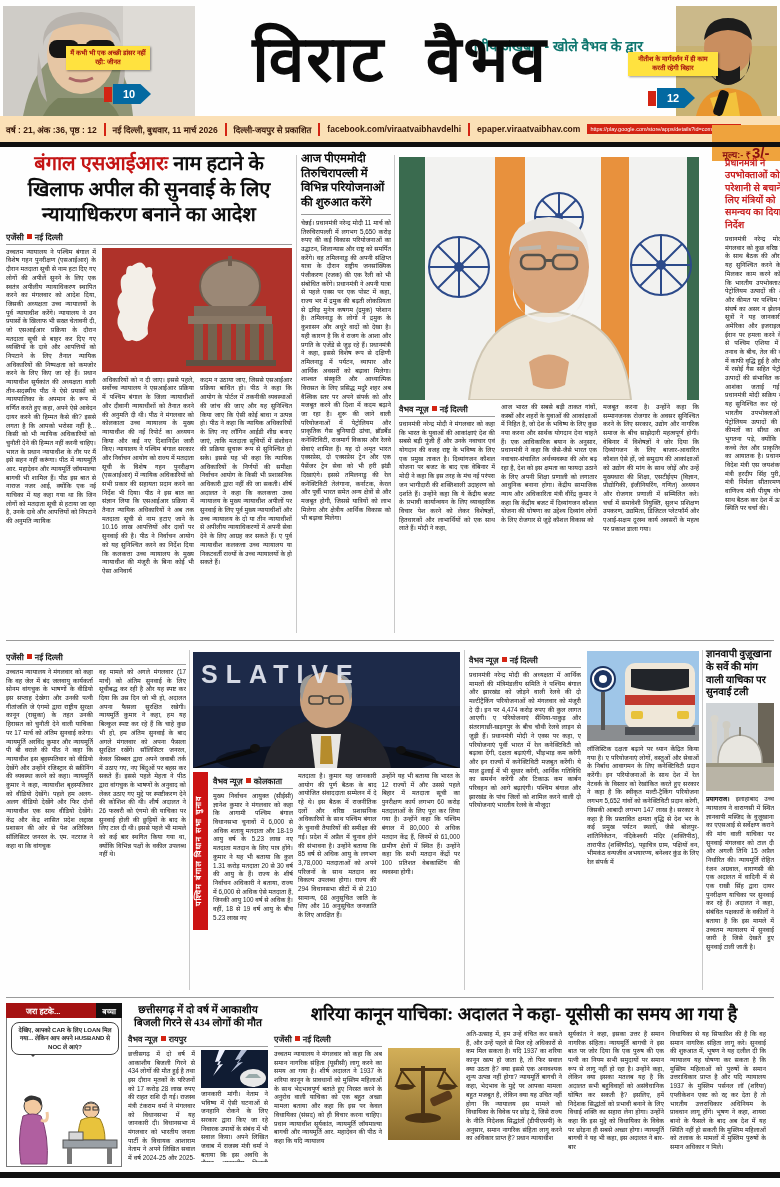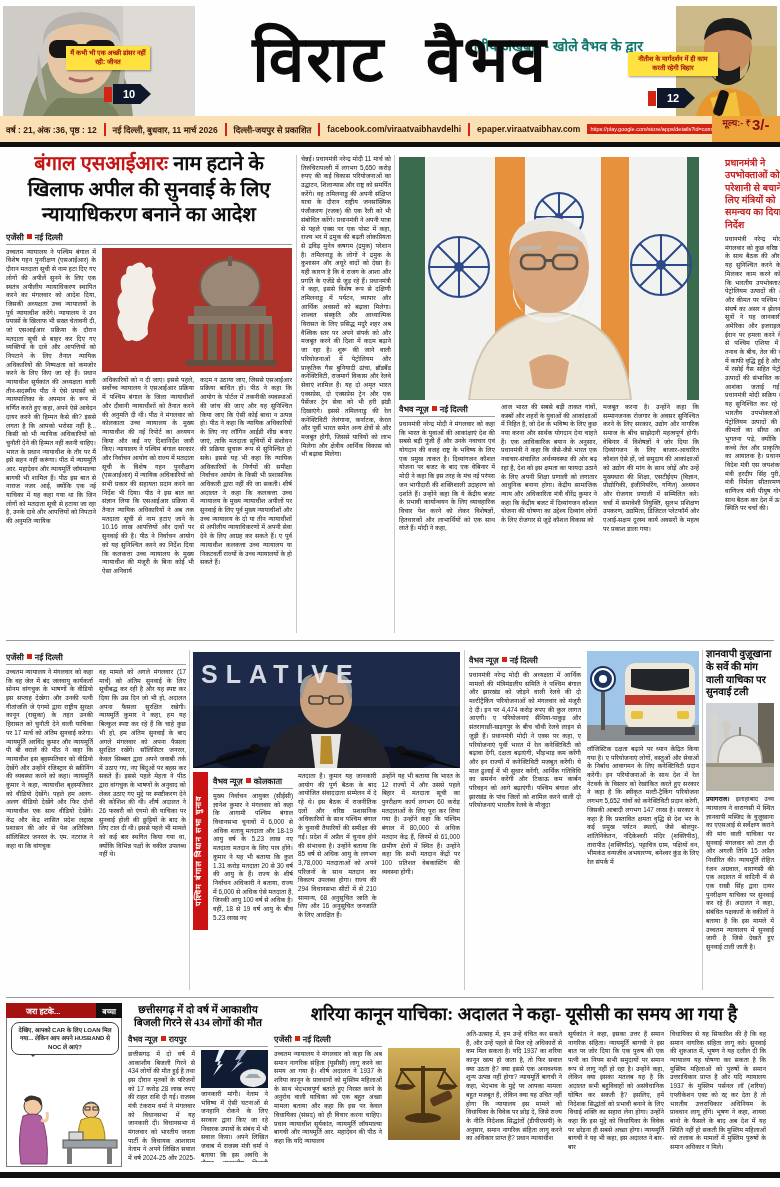--- a/index.html
+++ b/index.html
@@ -9,30 +9,30 @@
   .photo{position:absolute;overflow:hidden;}
   .tagline{position:absolute;left:468px;top:36px;font-size:14px;font-weight:bold;color:#0f766e;}
   .title{position:absolute;left:150px;top:26px;width:500px;text-align:center;
          font-size:64px;font-weight:900;color:#0b0b0b;letter-spacing:2px;
          font-family:Liberation Mono, monospace;line-height:1.2;}
   .sticker{position:absolute;background:#ffe23f;color:#a60d0d;font-weight:bold;
            font-size:6.5px;line-height:1.35;padding:3px 4px;text-align:center;
            box-shadow:1px 1px 2px rgba(0,0,0,.4);z-index:5;}
   .badge{position:absolute;display:flex;align-items:center;z-index:6;}
   .badge .sq{width:8px;height:15px;background:#d42413;margin-right:1px;}
-  .badge .arrow{width:32px;height:20px;background:#0f172a;color:#fff;font-weight:bold;
+  .badge .arrow{width:32px;height:20px;background:#0369a1;color:#fff;font-weight:bold;
                 font-size:11px;display:flex;align-items:center;justify-content:center;
                 clip-path:polygon(0 0,72% 0,100% 50%,72% 100%,0 100%);padding-right:6px;}
   .infobar{position:absolute;left:0;top:116px;width:780px;height:26px;background:#fbe0b6;
            display:flex;align-items:center;font-size:8.5px;font-weight:bold;color:#38180a;
            gap:7px;padding-left:6px;box-sizing:border-box;}
   .infobar .div{width:2px;height:13px;background:#d42413;flex:none;}
   .chip-red{background:#d42413;color:#fff;font-weight:normal;font-size:5.5px;padding:2px 3px;}
-  .price{position:absolute;right:0;top:116px;height:28px;width:68px;background:#efa33d;
-         display:flex;align-items:flex-start;justify-content:center;color:#8a0f0f;font-weight:900;
+  .price{position:absolute;right:0;top:125px;height:36px;width:68px;background:#efa33d;
+         display:flex;align-items:flex-end;justify-content:center;color:#8a0f0f;font-weight:900;
          font-size:9px;}
   .price b{font-size:15px;margin-left:1px;}
   .blackbar{position:absolute;left:0;width:780px;background:#101010;}
   .hrule{position:absolute;left:6px;width:768px;height:1px;background:#9a9a9a;}
   .vrule{position:absolute;width:1px;background:#c9c9c9;}
   
   .art{position:absolute;box-sizing:border-box;}
   .hl{font-weight:900;color:#0d0d0d;text-align:center;line-height:1.28;font-family:"Liberation Serif",serif;}
   .hl .red{color:#c41414;text-align:right;}
   .byline{font-size:8px;font-weight:bold;color:#222;border-bottom:1px solid #999;
@@ -166,20 +166,21 @@
           <div class="art-col" style="width:92px;height:238px;">अधिकारियों को न दी जाए। इससे पहले, सर्वोच्च न्यायालय ने एसआईआर प्रक्रिया में पश्चिम बंगाल के जिला न्यायाधीशों और दीवानी न्यायाधीशों को तैनात करने की अनुमति दी थी। पीठ ने मंगलवार को कोलकाता उच्च न्यायालय के मुख्य न्यायाधीश की नई रिपोर्ट का अध्ययन किया और कई नए दिशानिर्देश जारी किए। न्यायालय ने पश्चिम बंगाल सरकार और निर्वाचन आयोग को राज्य में मतदाता सूची के विशेष गहन पुनरीक्षण (एसआईआर) में न्यायिक अधिकारियों को सभी प्रकार की सहायता प्रदान करने का निर्देश भी दिया। पीठ ने इस बात का संज्ञान लिया कि एसआईआर प्रक्रिया में तैनात न्यायिक अधिकारियों ने अब तक मतदाता सूची से नाम हटाए जाने के 10.16 लाख आपत्तियों और दावों पर सुनवाई की है। पीठ ने निर्वाचन आयोग को यह सुनिश्चित करने का निर्देश दिया कि कलकत्ता उच्च न्यायालय के मुख्य न्यायाधीश की मंजूरी के बिना कोई भी ऐसा अनिवार्य</div>
           <div class="art-col" style="width:92px;height:238px;">कदम न उठाया जाए, जिससे एसआईआर प्रक्रिया बाधित हो। पीठ ने कहा कि आयोग के पोर्टल में तकनीकी व्यवस्थाओं की जांच की जाए और यह सुनिश्चित किया जाए कि ऐसी कोई बाधा न उत्पन्न हो। पीठ ने कहा कि न्यायिक अधिकारियों के लिए नए लॉगिन आईडी शीघ्र बनाए जाएं, ताकि मतदाता सूचियों में संशोधन की प्रक्रिया सुचारू रूप से सुनिश्चित हो सके। इससे यह भी कहा कि न्यायिक अधिकारियों के निर्णयों की समीक्षा निर्वाचन आयोग के किसी भी प्रशासनिक अधिकारी द्वारा नहीं की जा सकती। शीर्ष अदालत ने कहा कि कलकत्ता उच्च न्यायालय के मुख्य न्यायाधीश अपीलों पर सुनवाई के लिए पूर्व मुख्य न्यायाधीशों और उच्च न्यायालय के दो या तीन न्यायाधीशों से अपीलीय न्यायाधिकरणों में अपनी सेवा देने के लिए आग्रह कर सकते हैं। ए पूर्व न्यायाधीश कलकत्ता उच्च न्यायालय या निकटवर्ती राज्यों के उच्च न्यायालयों के हो सकते हैं।</div>
         </div>
       </div>
     </div>
   </div>
 
   <div class="vrule" style="left:296px;top:155px;height:478px;"></div>
 
   <div class="art" style="left:301px;top:151px;width:90px;height:482px;">
+    <div class="hl" style="font-size:11.5px;text-align:left;border-bottom:1px solid #999;padding-bottom:4px;">आज पीएममोदी तिरुचिरापल्ली में विभिन्न परियोजनाओं की शुरुआत करेंगे</div>
     <div class="art-col" style="width:90px;height:408px;margin-top:4px;">चेन्नई। प्रधानमंत्री नरेन्द्र मोदी 11 मार्च को तिरुचिरापल्ली में लगभग 5,650 करोड़ रुपए की कई विकास परियोजनाओं का उद्घाटन, शिलान्यास और राष्ट्र को समर्पित करेंगे। वह तमिलनाडु की अपनी संक्षिप्त यात्रा के दौरान राष्ट्रीय जनसांख्यिक पंजीकरण (रजक) की एक रैली को भी संबोधित करेंगे। प्रधानमंत्री ने अपनी यात्रा से पहले एक्स पर एक पोस्ट में कहा, राज्य भर में द्रमुक की बढ़ती लोकप्रियता से द्रविड़ मुनेत्र कषगम (द्रमुक) परेशान है। तमिलनाडु के लोगों ने द्रमुक के कुशासन और अधूरे वादों को देखा है। यही कारण है कि वे राजग के आशा और प्रगति के एजेंडे से जुड़ रहे हैं। प्रधानमंत्री ने कहा, इससे विशेष रूप से दक्षिणी तमिलनाडु में पर्यटन, व्यापार और आर्थिक अवसरों को बढ़ावा मिलेगा। शाश्वत संस्कृति और आध्यात्मिक विरासत के लिए प्रसिद्ध मदुरै शहर अब वैश्विक स्तर पर अपने संपर्क को और मजबूत करने की दिशा में कदम बढ़ाने जा रहा है। शुरू की जाने वाली परियोजनाओं में पेट्रोलियम और प्राकृतिक गैस बुनियादी ढांचा, ब्रॉडबैंड कनेक्टिविटी, राजमार्ग विकास और रेलवे सेवाएं शामिल हैं। यह दो अमृत भारत एक्सप्रेस, दो एक्सप्रेस ट्रेन और एक पैसेंजर ट्रेन सेवा को भी हरी झंडी दिखाएंगे। इससे तमिलनाडु की रेल कनेक्टिविटी तेलंगाना, कर्नाटक, केरल और पूर्वी भारत समेत अन्य क्षेत्रों से और मजबूत होगी, जिससे यात्रियों को लाभ मिलेगा और क्षेत्रीय आर्थिक विकास को भी बढ़ावा मिलेगा।</div>
   </div>
 
   <div class="vrule" style="left:394px;top:155px;height:478px;"></div>
 
   <div class="art" style="left:399px;top:151px;width:375px;height:482px;">
     <div class="flexrow" style="gap:6px;margin-top:6px;">
       <div style="width:300px;">
         <div class="imgbox" style="width:300px;height:243px;">
           <svg width="300" height="243" viewBox="0 0 300 243">

